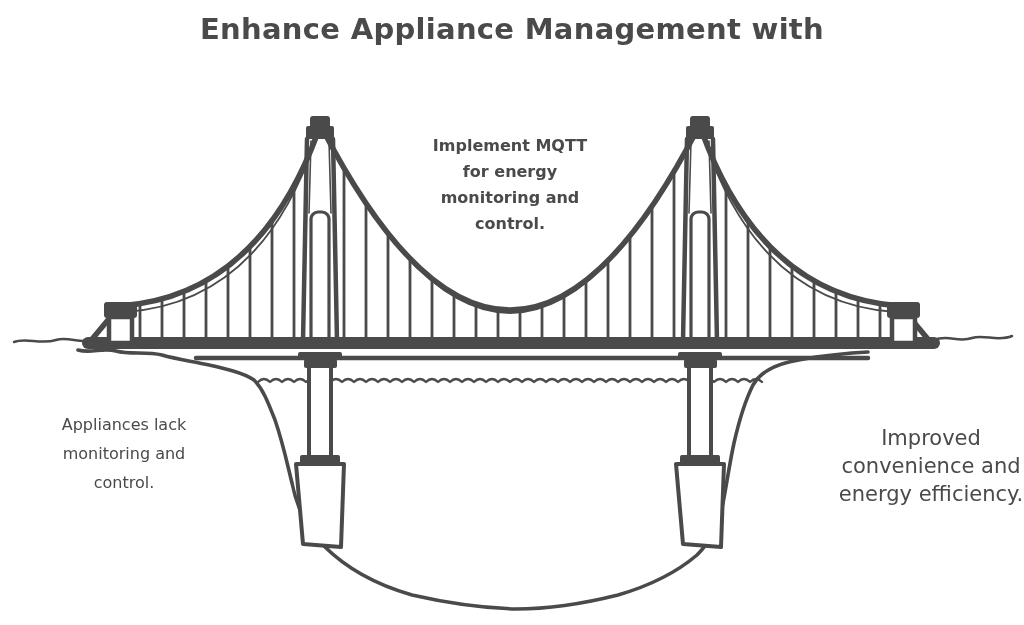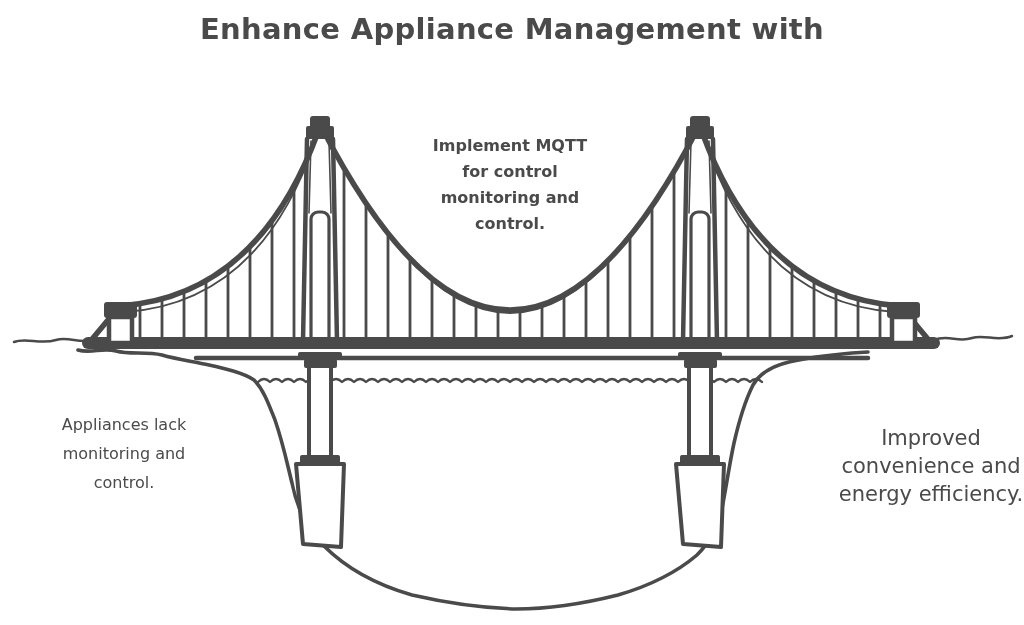--- a/index.html
+++ b/index.html
@@ -143,21 +143,21 @@
       <rect x="887" y="302" width="33" height="16" rx="3" fill="currentColor"></rect>
     </g>
   </svg>
 
   <div class="label title">
     <div>Enhance Appliance Management with</div>
   </div>
 
   <div class="label solution">
     <div>Implement MQTT</div>
-    <div>for control</div>
+    <div>for energy</div>
     <div>monitoring and</div>
     <div>control.</div>
   </div>
 
   <div class="label problem">
     <div>Appliances lack</div>
     <div>monitoring and</div>
     <div>control.</div>
   </div>
 

